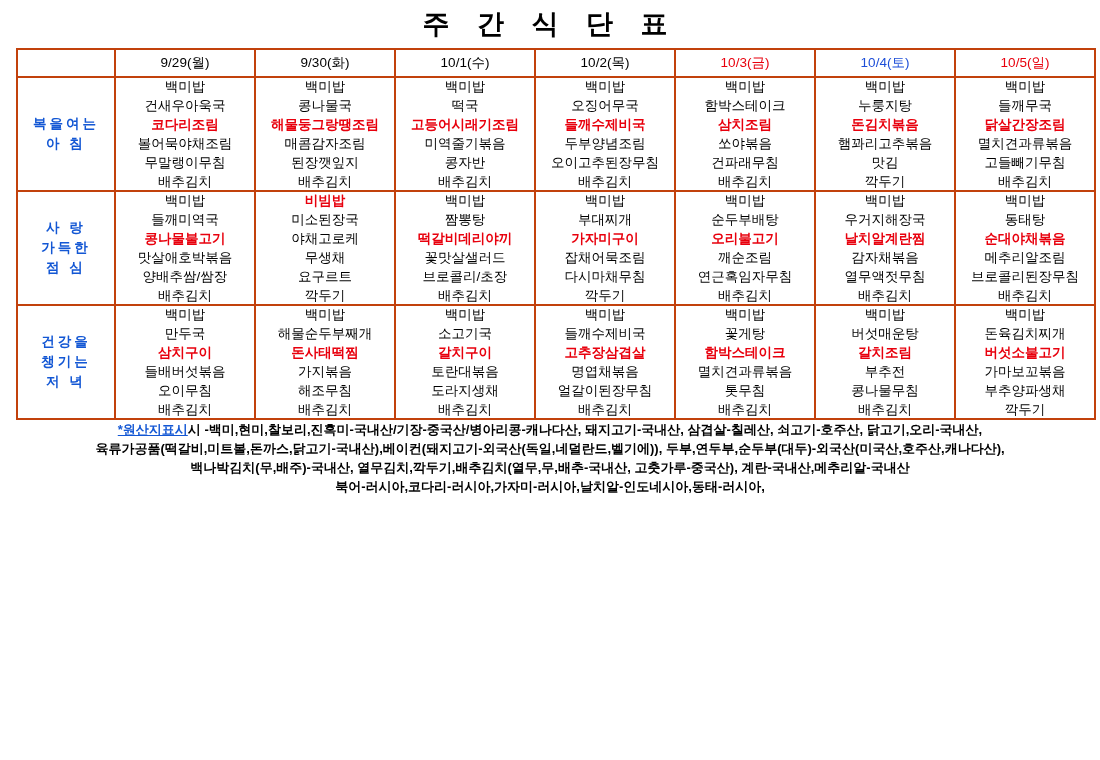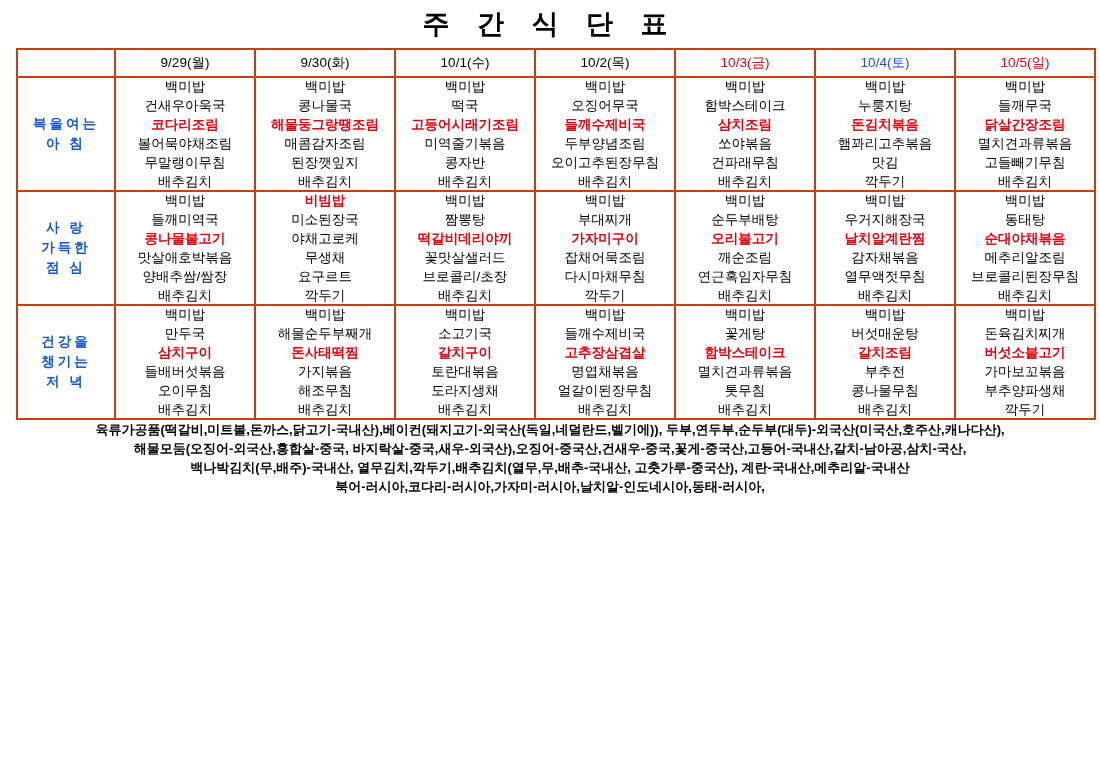--- a/index.html
+++ b/index.html
@@ -353,19 +353,19 @@
             <div class="item black">부추양파생채</div>
             <div class="item black">깍두기</div>
           </div>
         </td>
       </tr>
     </tbody>
   </table>
 
 
   <div class="origin">
+    <div class="origin-line"><span class="label">*원산지표시</span><span>시 -백미,현미,찰보리,진혹미-국내산/기장-중국산/병아리콩-캐나다산,  돼지고기-국내산,  삼겹살-칠레산,  쇠고기-호주산,  닭고기,오리-국내산,</span></div>
     <div class="origin-line">육류가공품(떡갈비,미트볼,돈까스,닭고기-국내산),베이컨(돼지고기-외국산(독일,네덜란드,벨기에)),  두부,연두부,순두부(대두)-외국산(미국산,호주산,캐나다산),</div>
-    <div class="origin-line">해물모둠(오징어-외국산,홍합살-중국,  바지락살-중국,새우-외국산),오징어-중국산,건새우-중국,꽃게-중국산,고등어-국내산,갈치-남아공,삼치-국산,</div>
     <div class="origin-line">백나박김치(무,배주)-국내산,  열무김치,깍두기,배추김치(열무,무,배추-국내산,  고춧가루-중국산),  계란-국내산,메추리알-국내산</div>
     <div class="origin-line">북어-러시아,코다리-러시아,가자미-러시아,날치알-인도네시아,동태-러시아,</div>
   </div>
 
 </div>
 
 </body></html>

